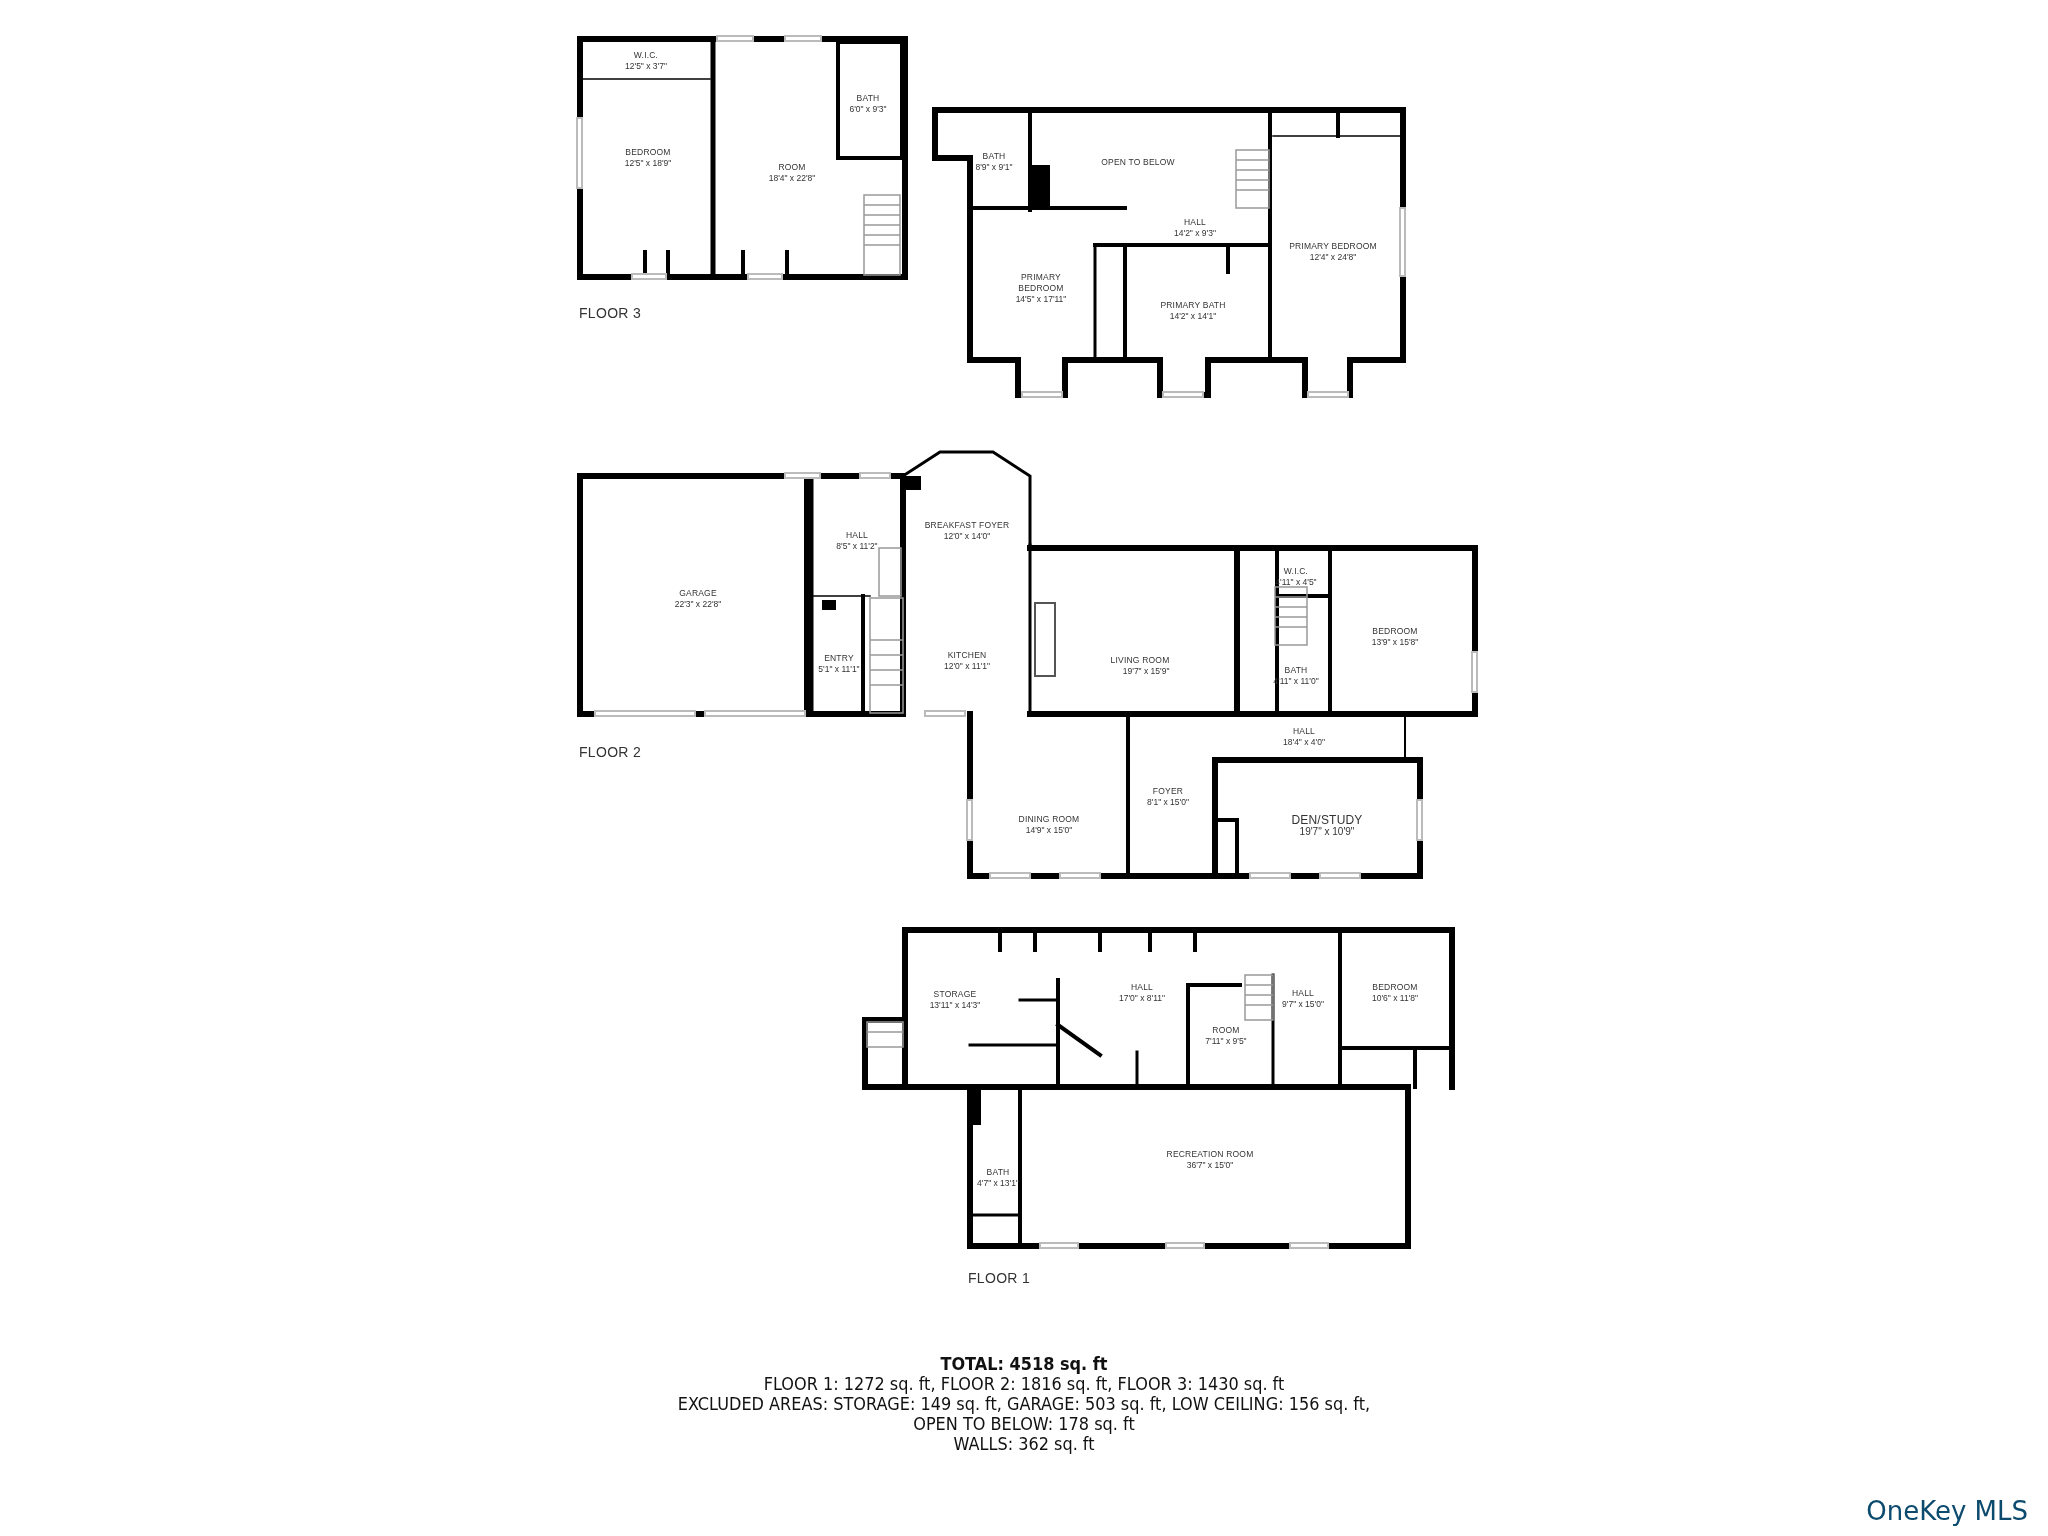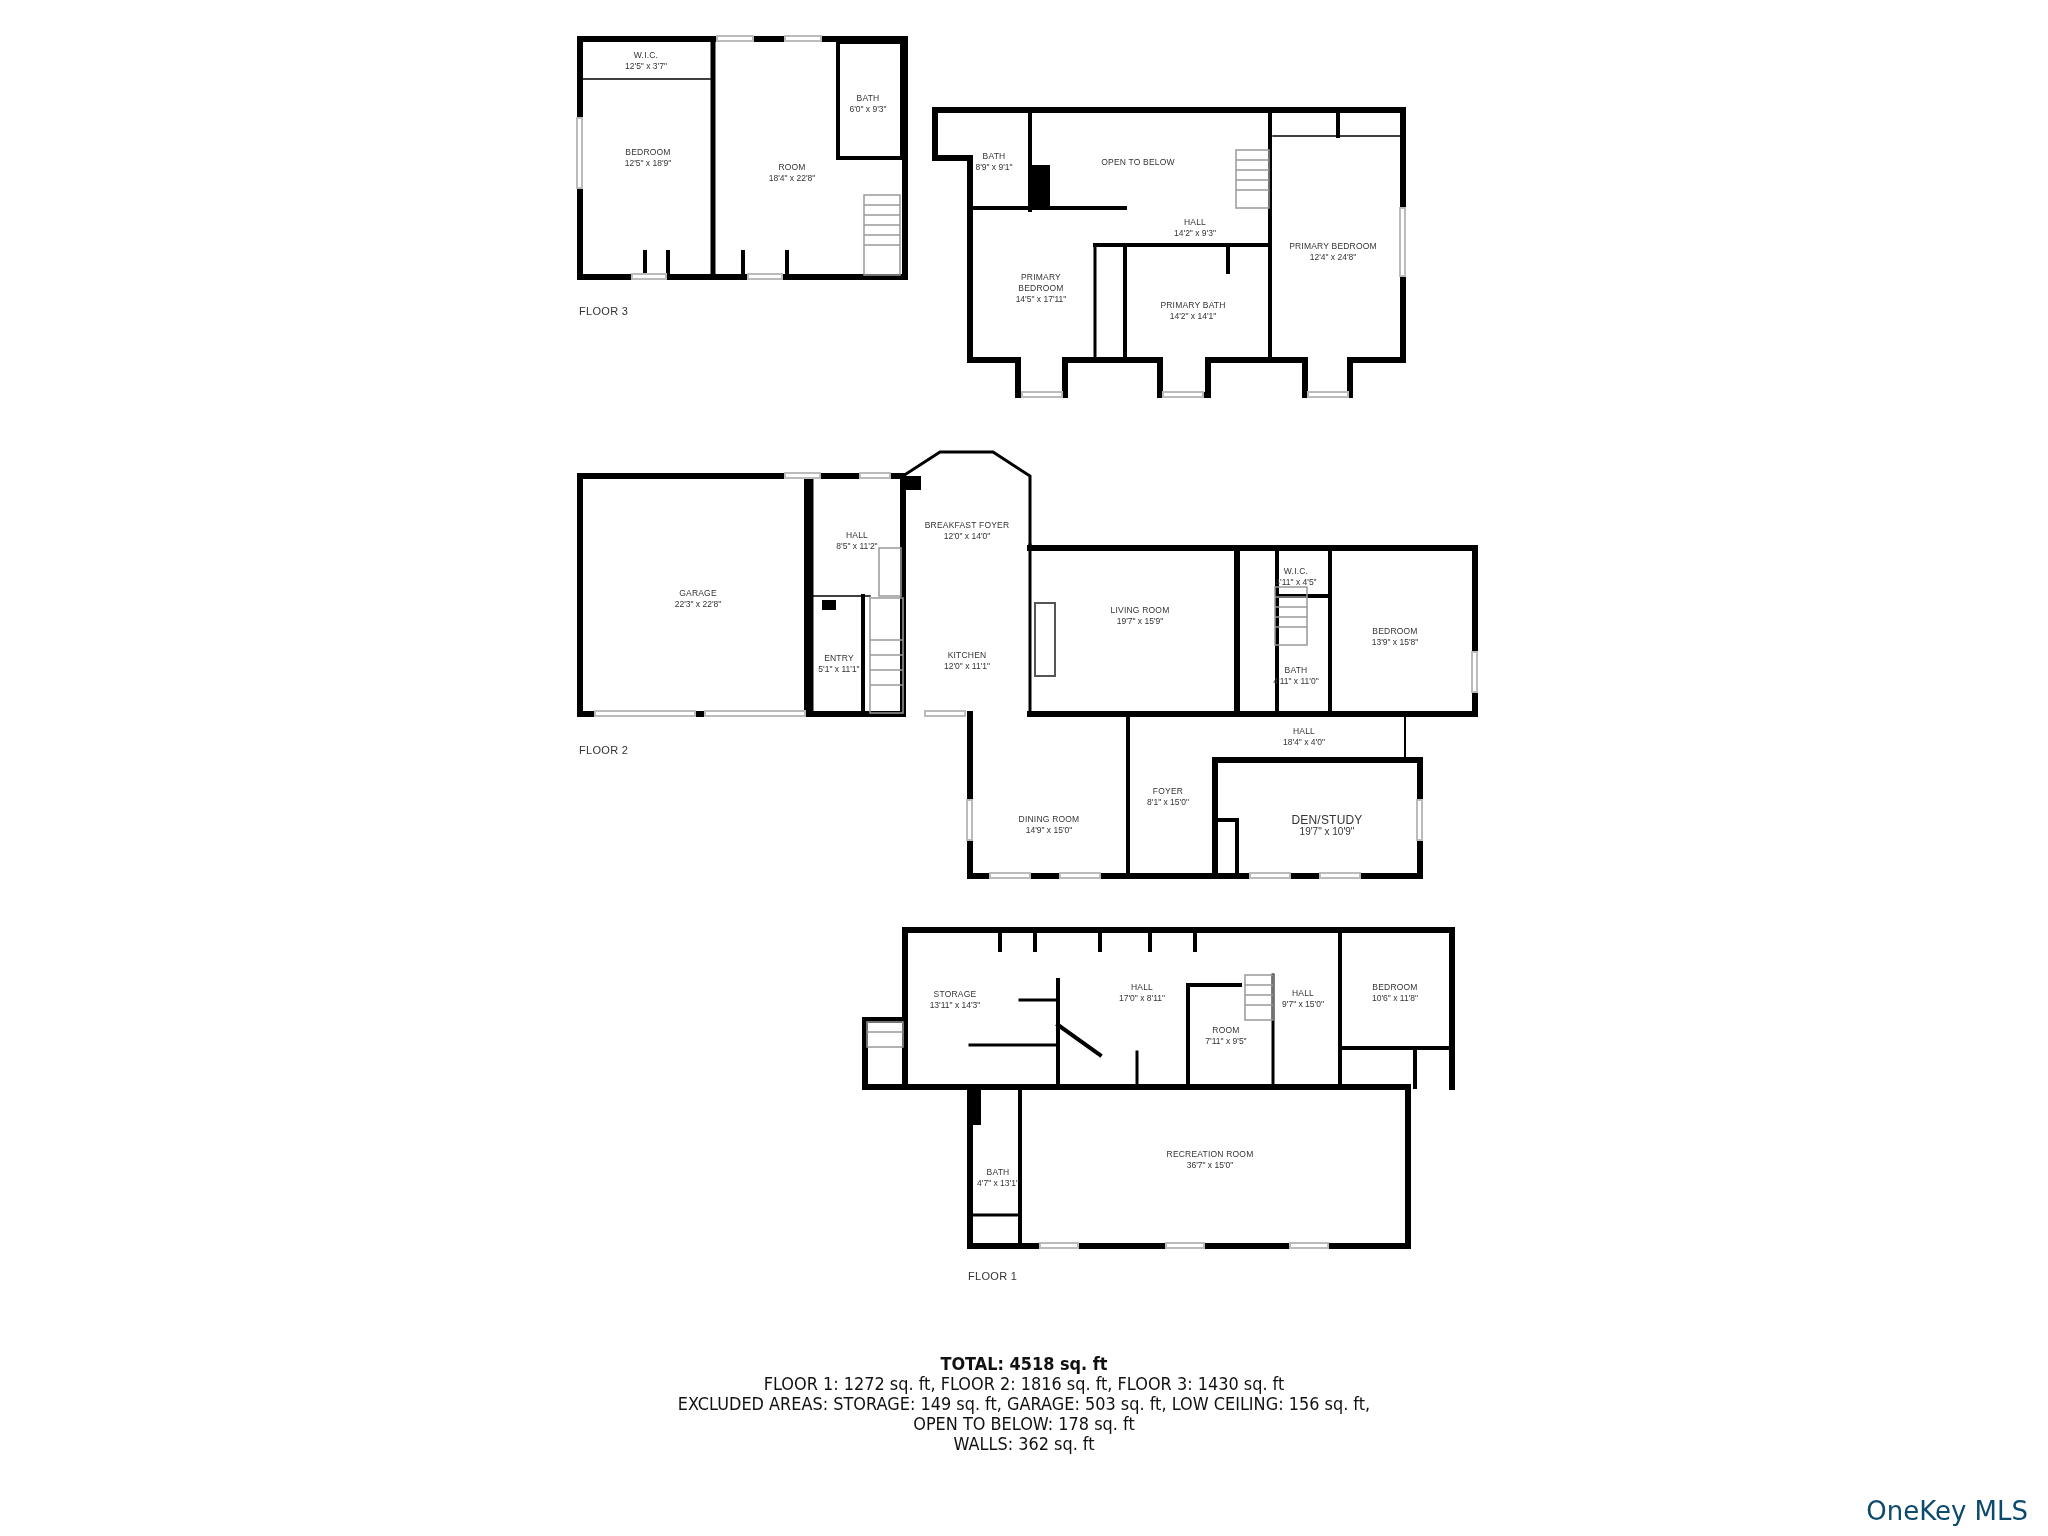--- a/index.html
+++ b/index.html
@@ -10,21 +10,21 @@
   svg.plan { position: absolute; left: 0; top: 0; }
   .wall { stroke: #000; stroke-linecap: square; fill: none; }
   .win { stroke: #bbb; stroke-width: 2; fill: #fff; }
   .thin { stroke: #999; stroke-width: 1.5; fill: none; }
   .room-label {
     position: absolute; transform: translate(-50%, -50%); text-align: center;
     font-size: 8.5px; line-height: 11px; color: #333; white-space: nowrap;
   }
   .room-label .name { display: block; letter-spacing: 0.2px; }
   .room-label .dims { display: block; }
-  .floor-label { position: absolute; font-size: 11px; color: #333; letter-spacing: 0.3px; }
+  .floor-label { position: absolute; font-size: 14px; color: #333; letter-spacing: 0.3px; }
   .summary {
     position: absolute; left: 0; width: 2048px; top: 1354px; text-align: center;
     font-family: "DejaVu Sans", sans-serif; font-size: 17.5px; line-height: 20px; color: #111;
     transform: scaleX(0.92);
   }
   .summary .total { font-weight: bold; }
   .summary div { display: block; }
   .watermark {
     position: absolute; right: 20px; bottom: 10px; font-size: 26px; color: #0c4a6e;
     font-family: "DejaVu Sans", sans-serif;
@@ -224,21 +224,21 @@
   <span class="dims">5'1" x 11'1"</span>
 </div>
 <div class="room-label" style="left:967px; top:531px;">
   <span class="name">BREAKFAST FOYER</span>
   <span class="dims">12'0" x 14'0"</span>
 </div>
 <div class="room-label" style="left:967px; top:661px;">
   <span class="name">KITCHEN</span>
   <span class="dims">12'0" x 11'1"</span>
 </div>
-<div class="room-label" style="left:1140px; top:616px;">
+<div class="room-label" style="left:1140px; top:666px;text-align:right;">
   <span class="name">LIVING ROOM</span>
   <span class="dims">19'7" x 15'9"</span>
 </div>
 <div class="room-label" style="left:1296px; top:577px;">
   <span class="name">W.I.C.</span>
   <span class="dims">4'11" x 4'5"</span>
 </div>
 <div class="room-label" style="left:1296px; top:676px;">
   <span class="name">BATH</span>
   <span class="dims">4'11" x 11'0"</span>

